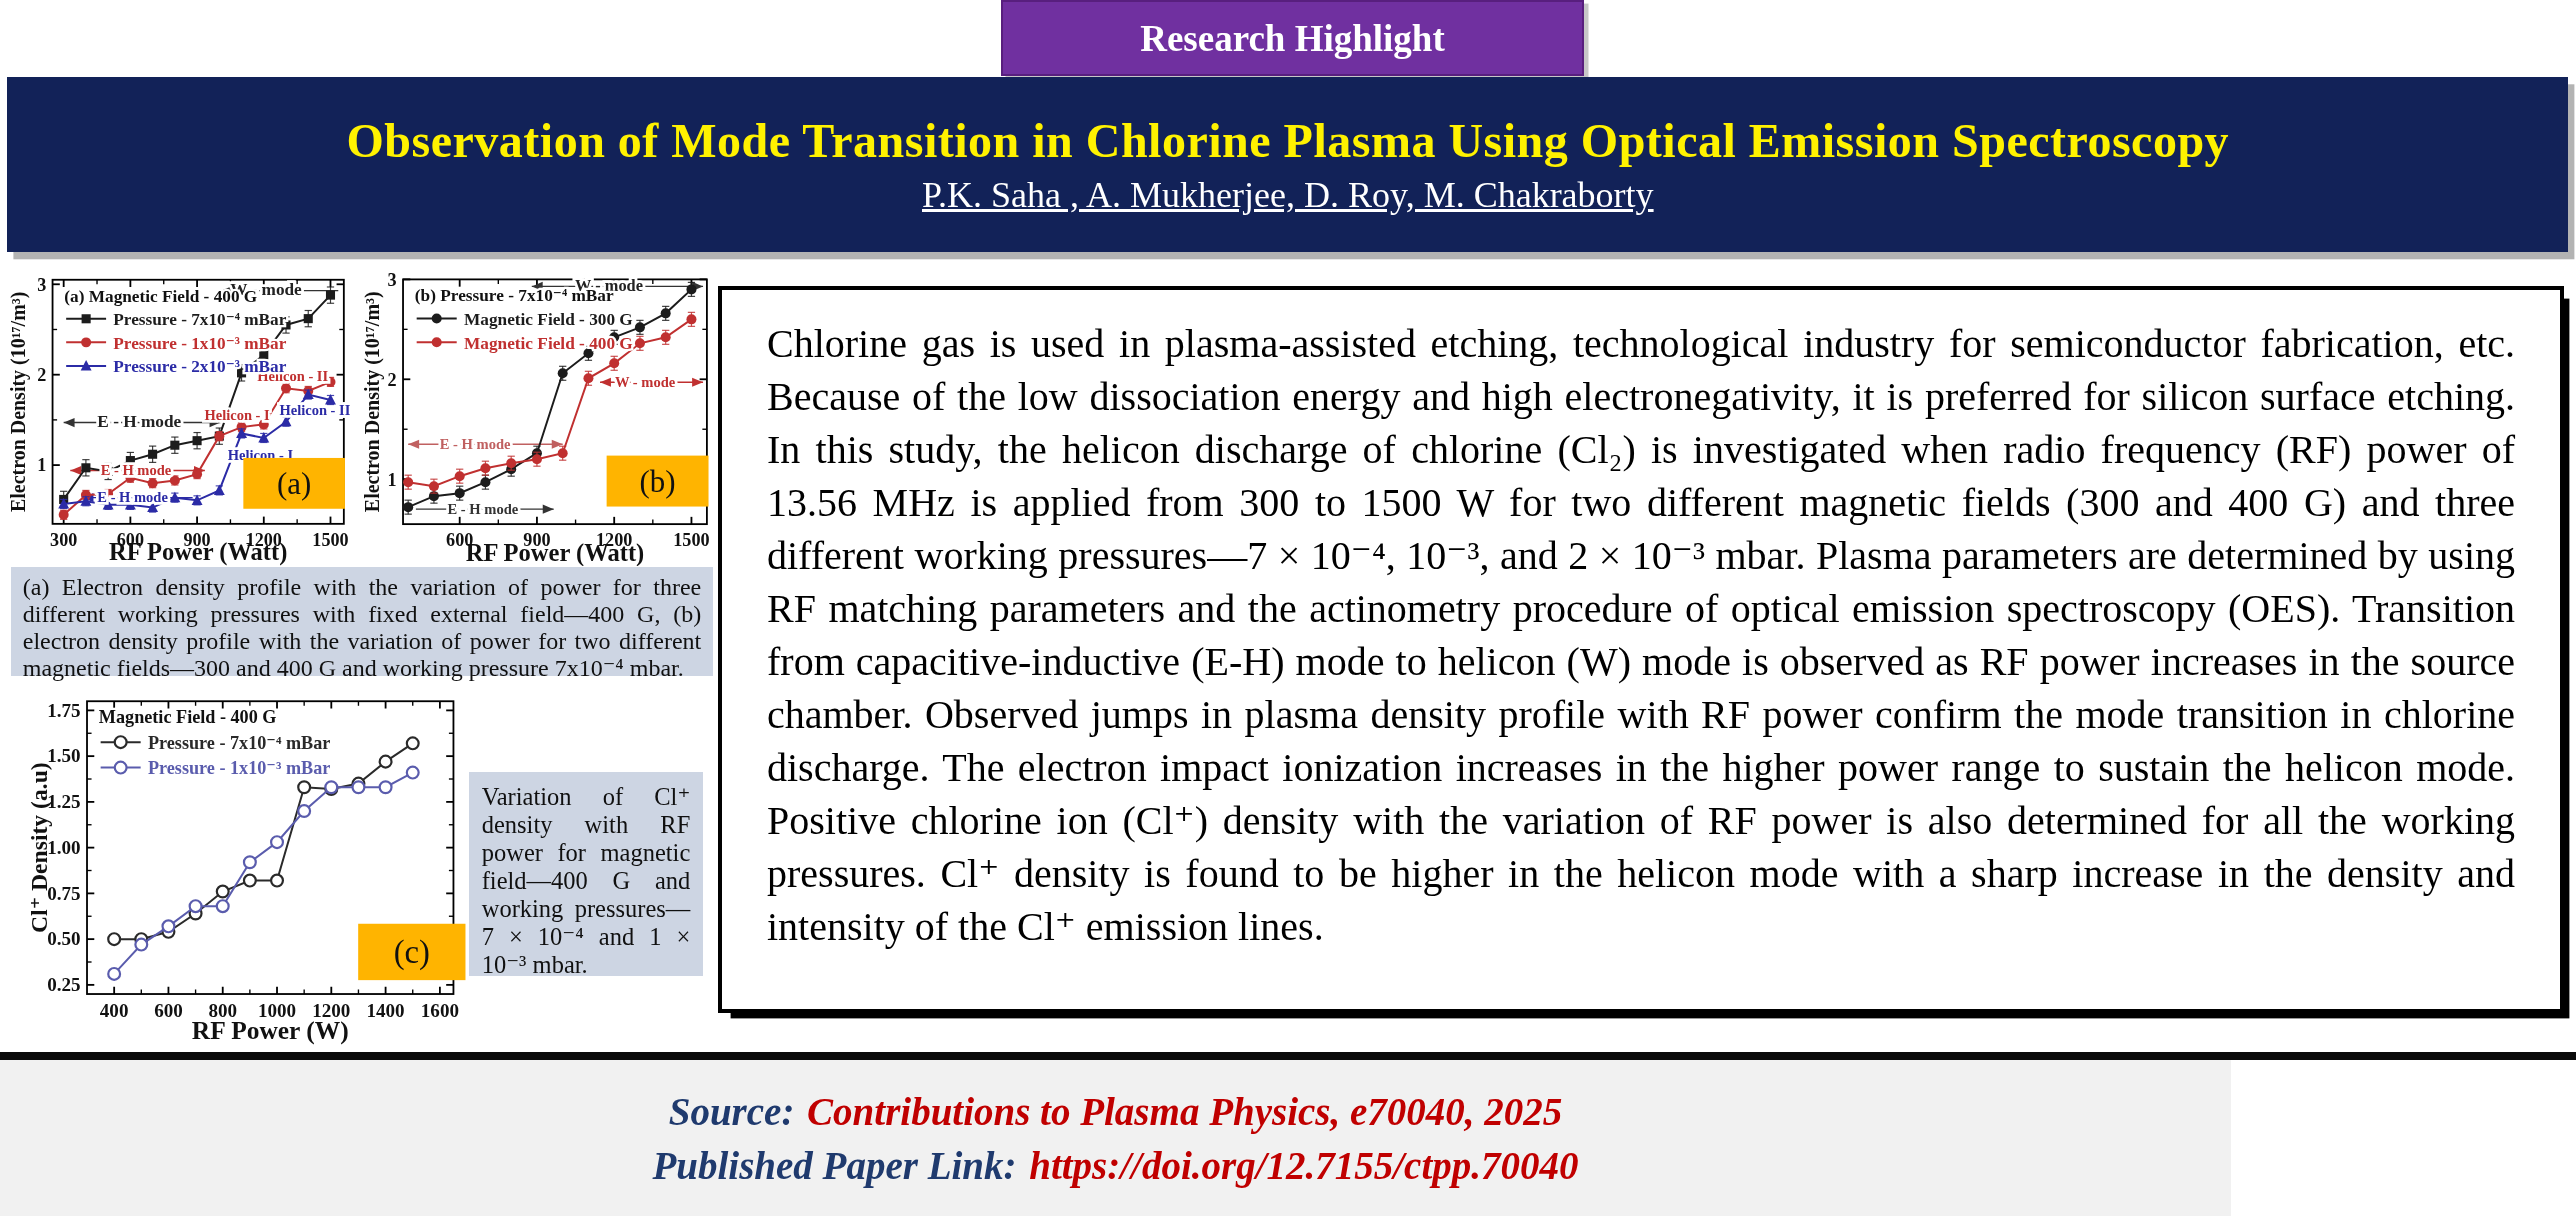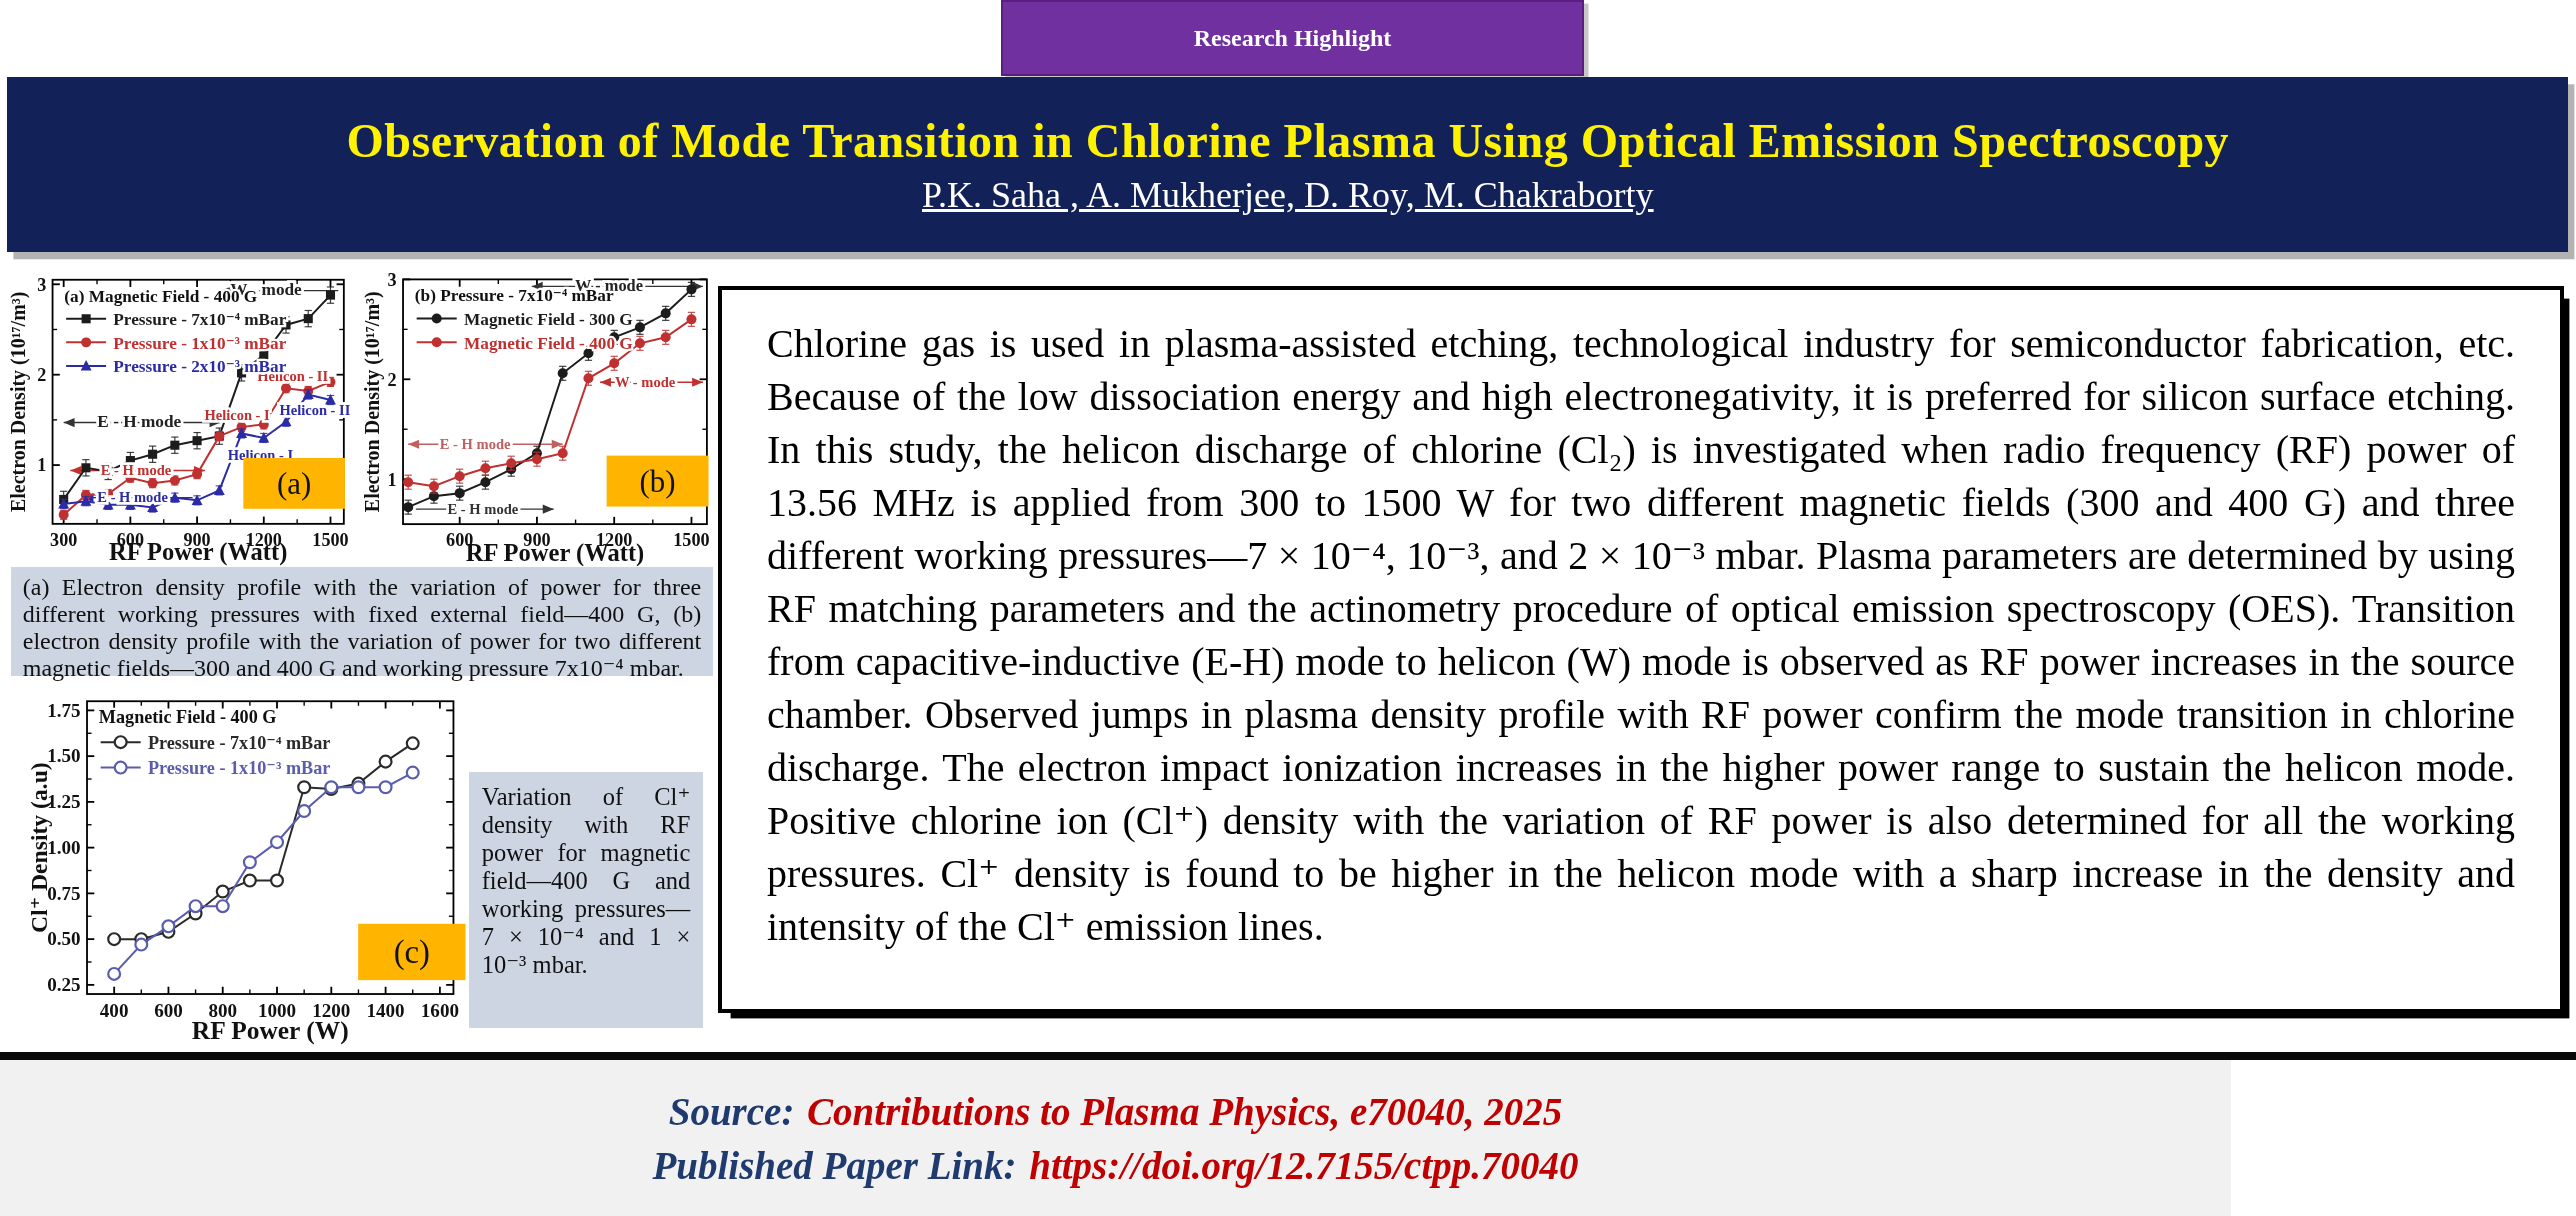--- a/index.html
+++ b/index.html
@@ -8,39 +8,39 @@
     --source-label:#1f3a6e; --source-value:#c00000;
   }
   html,body{margin:0;padding:0;background:#fff;}
   .page{position:relative;width:2576px;height:1217px;background:#ffffff;
         font-family:"Liberation Serif","DejaVu Serif",serif;overflow:hidden;}
 
   .banner{position:absolute;left:1001px;top:0;width:583px;height:76px;
           background:var(--banner-bg);border:2.7px solid #581f7e;box-sizing:border-box;
           box-shadow:4.5px 3.6px 0 rgba(130,130,130,.45);
           display:flex;align-items:center;justify-content:center;}
-  .banner-label{color:#ffffff;font-size:24px;font-weight:bold;}
+  .banner-label{color:#ffffff;font-size:37px;font-weight:bold;}
 
   .header{position:absolute;left:7.3px;top:77px;width:2561px;height:175px;
           background:var(--header-bg);box-shadow:6.4px 7.3px 0 #b3b3b3;
           display:flex;flex-direction:column;align-items:center;justify-content:center;gap:6px;}
   .title{color:var(--title-yellow);font-size:48px;font-weight:bold;letter-spacing:0.5px;white-space:nowrap;}
   .authors{color:#ffffff;font-size:36px;white-space:nowrap;text-decoration:underline;}
 
   .figure{position:absolute;background:#fff;}
   .fig-a{left:9px;top:273px;width:343px;height:293px;}
   .fig-b{left:363px;top:273px;width:353px;height:293px;}
   .fig-c{left:27px;top:693px;width:441px;height:352px;}
   svg text{font-family:"Liberation Serif","DejaVu Serif",serif;}
 
   .caption{position:absolute;background:var(--caption-bg);color:#101010;
            text-align:justify;box-sizing:border-box;}
   .caption-ab{left:11px;top:567px;width:702px;height:109px;
               font-size:24px;line-height:27px;padding:7.3px 11.8px;}
-  .caption-c{left:469px;top:772px;width:234px;height:256px;
+  .caption-c{left:469px;top:772px;width:234px;height:204px;
              font-size:24.5px;line-height:28px;padding:11px 12.7px;}
 
   .abstract{position:absolute;left:718px;top:286px;width:1846px;height:727px;
             box-sizing:border-box;border:4.5px solid #000;background:#fff;
             box-shadow:9px 9px 0 -3.6px #000;padding:15.4px 33px 9px 33px;}
   .abstract p{margin:12px;font-size:40px;line-height:53px;text-align:justify;color:#000;}
 
   .divider{position:absolute;left:0;top:1052px;width:2576px;height:8.2px;background:#0a0a0a;}
 
   .footer{position:absolute;left:0;top:1060px;width:2231px;height:156px;background:var(--footer-bg);

